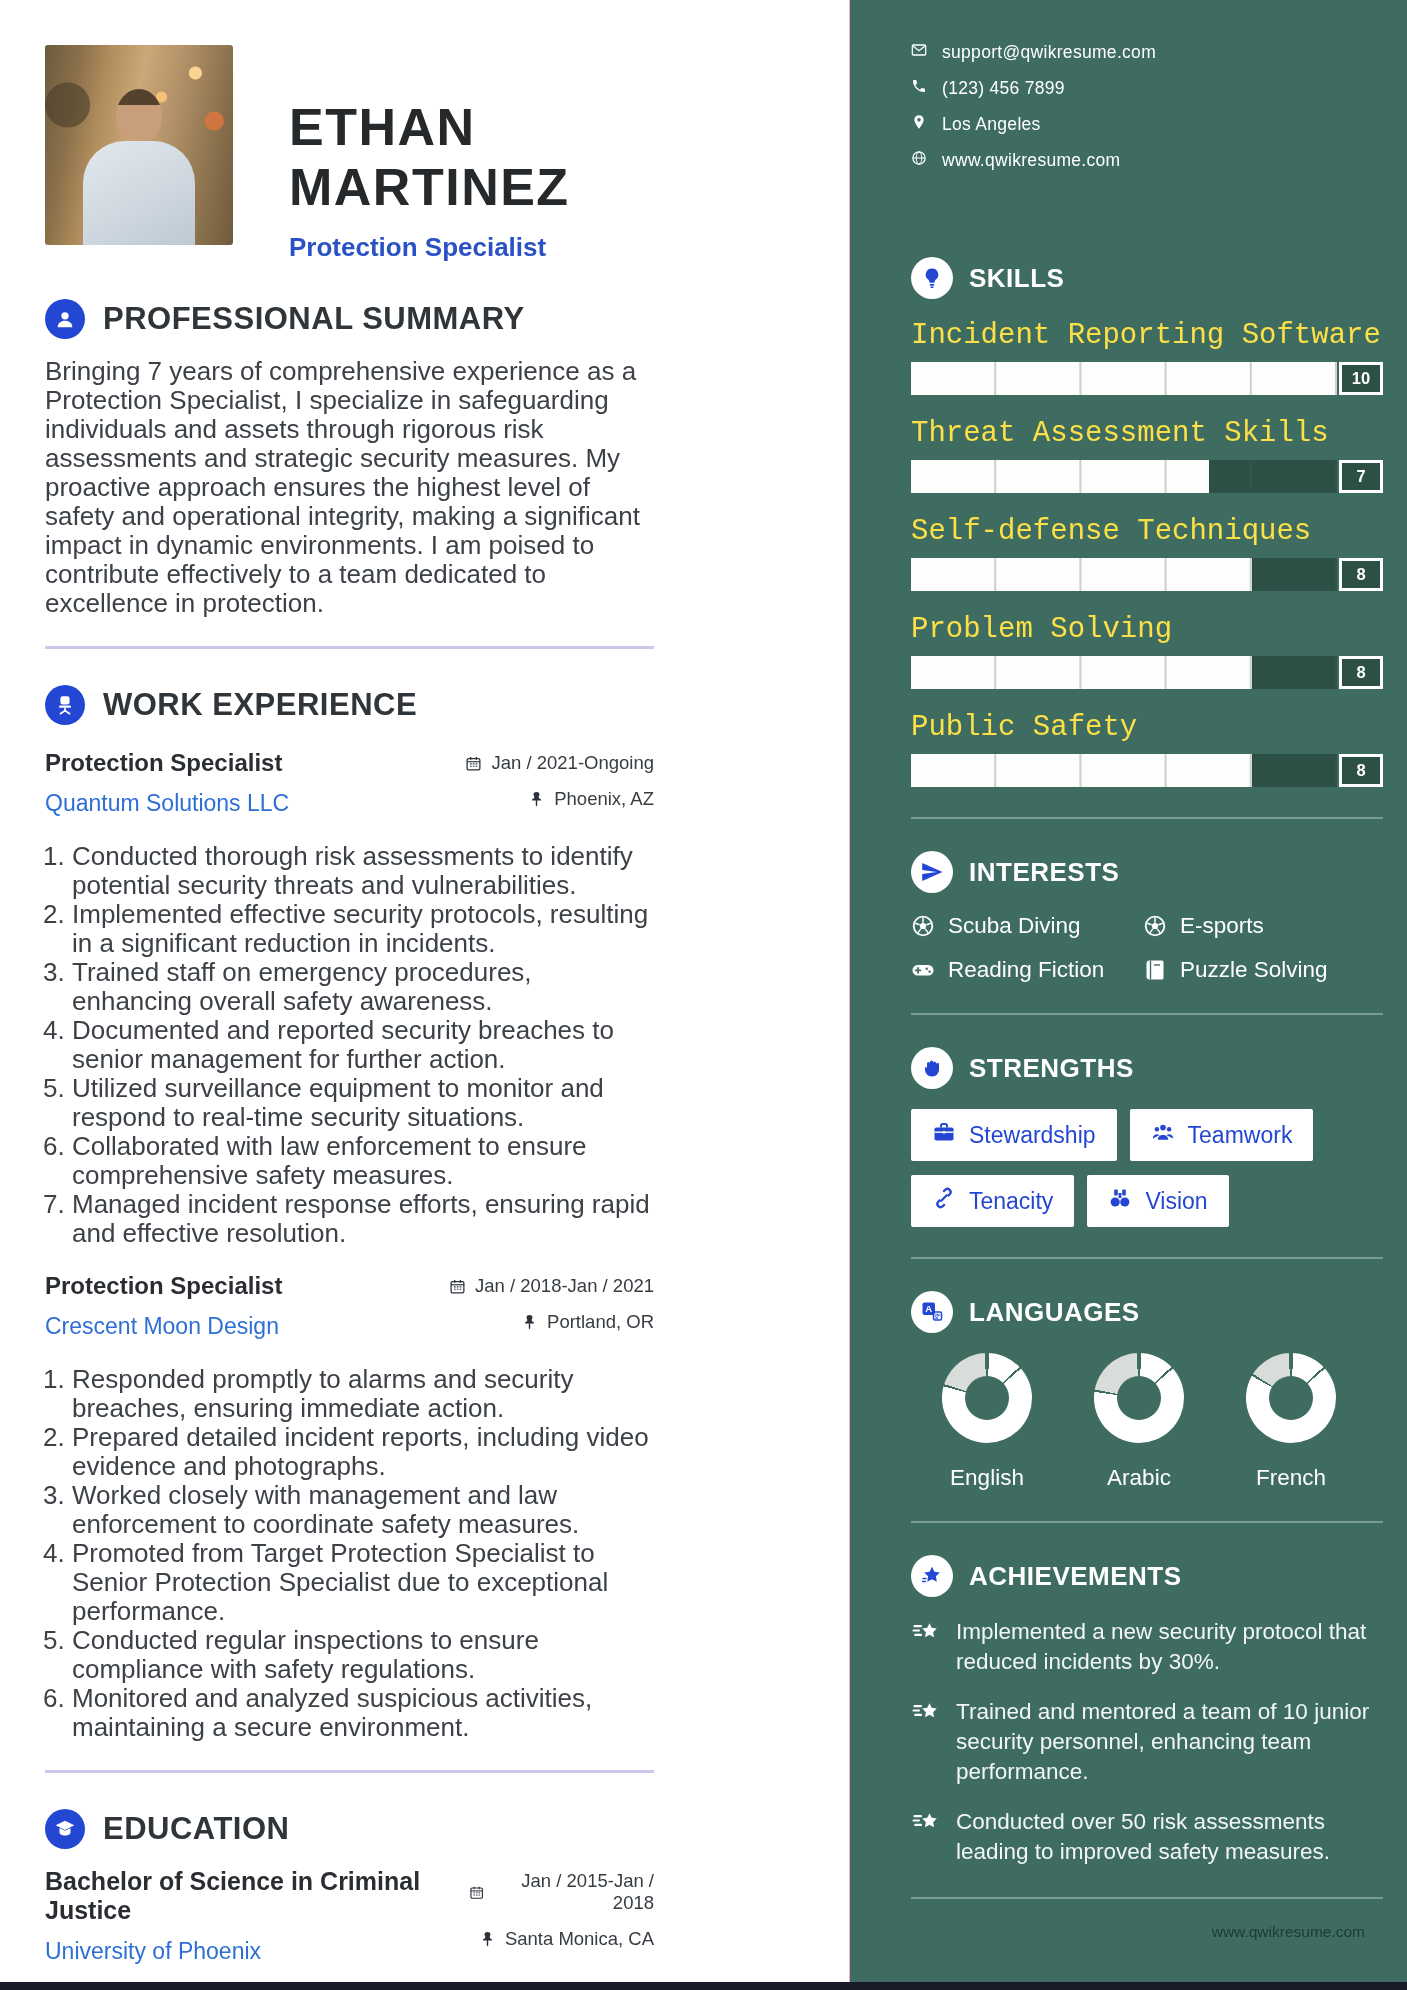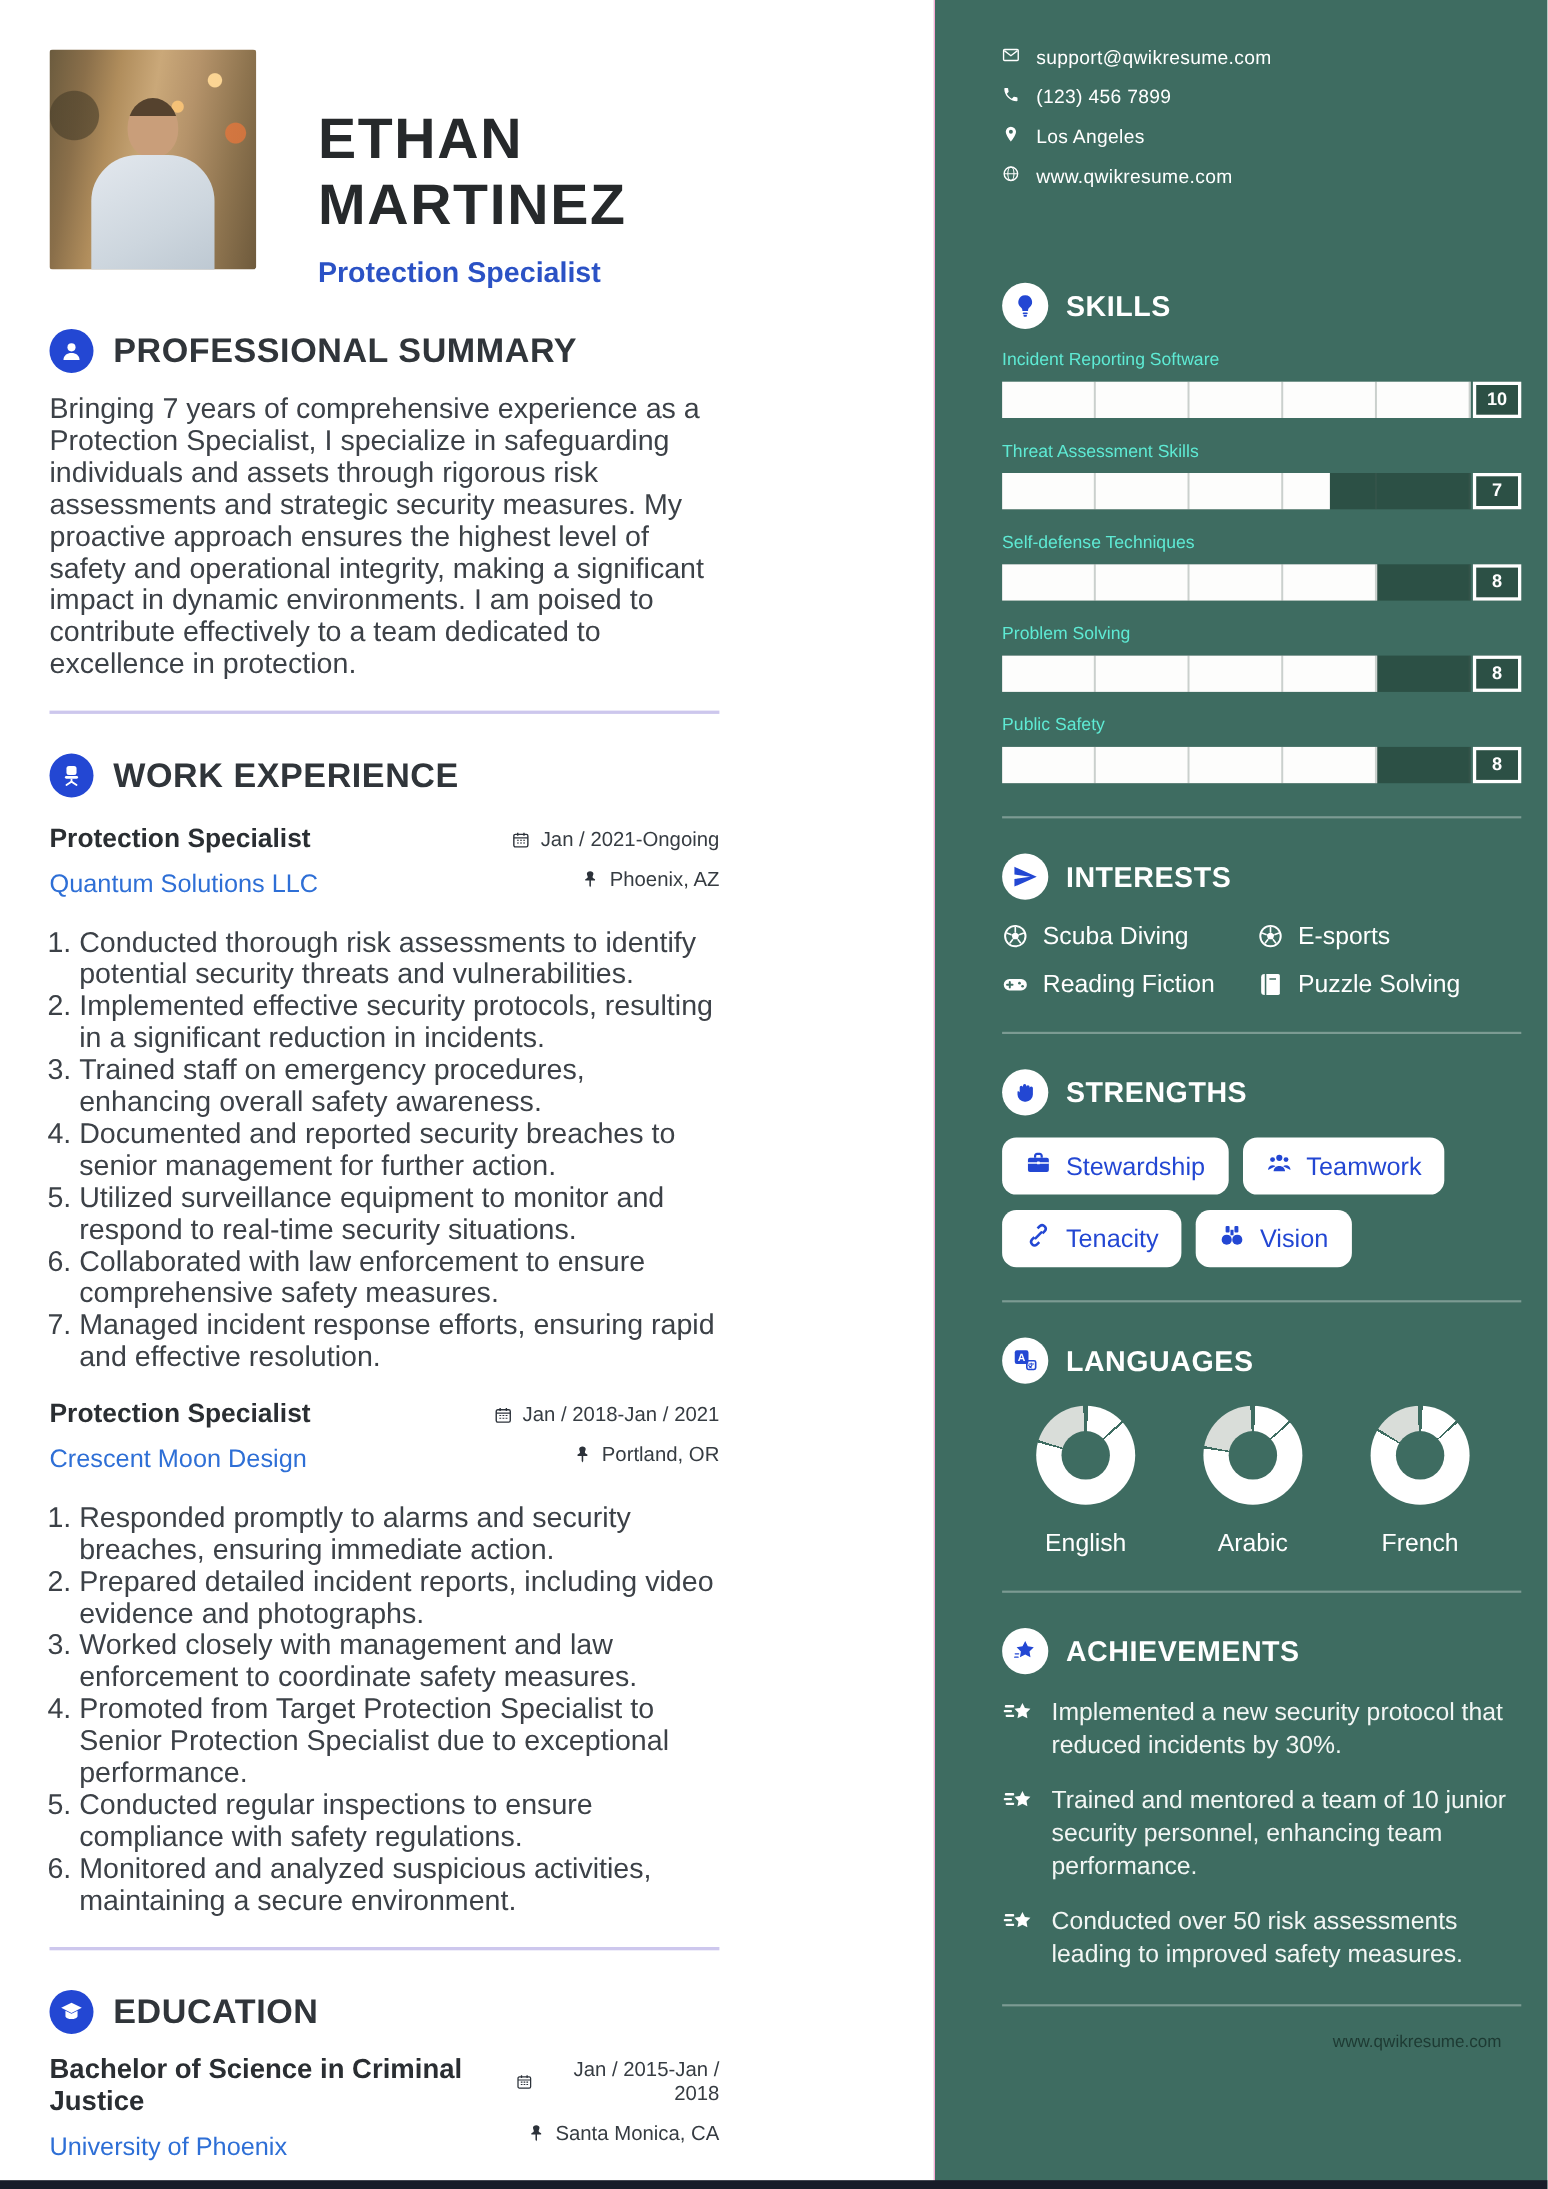--- a/index.html
+++ b/index.html
@@ -57,40 +57,40 @@
   .crow svg { width:16px; height:16px; flex:none; }
 
   .sh-r { display:flex; align-items:center; gap:16px; margin-bottom:20px; }
   .sh-r .circ { width:42px; height:42px; border-radius:50%; background:#fff; color:var(--accent); flex:none;
     display:flex; align-items:center; justify-content:center; }
   .sh-r .circ svg { width:24px; height:24px; }
   .sh-r h2 { font-size:26px; font-weight:bold; color:#fff; letter-spacing:.5px; }
   .skills-head { margin-top:86px; }
 
   .skill { margin-bottom:22px; }
-  .skill-label { font-size:16px; color:#5eead4; margin-bottom:10px; }
+  .skill-label { font-size:29px; color:#fde047; margin-bottom:10px;font-family:Liberation Mono, monospace; }
   .bar-row { display:flex; align-items:center; }
   .track { flex:1; height:33px; background:var(--greendark); position:relative; }
   .fill { height:100%; background:#fdfdfc; }
   .segs { position:absolute; inset:0;
     background-image:linear-gradient(90deg, transparent 0 calc(100% - 2px), rgba(70,90,82,.28) calc(100% - 2px) 100%);
     background-size:20% 100%; }
   .nbox { width:44px; height:33px; margin-left:2px; border:3px solid #fff; background:var(--greendark); flex:none;
     display:flex; align-items:center; justify-content:center; font-size:16.5px; font-weight:bold; }
 
   .divider-r { height:2px; background:rgba(255,255,255,.32); margin:30px 0 32px; }
 
   .igrid { display:grid; grid-template-columns:232px 1fr; row-gap:18px; }
   .iitem { display:flex; align-items:center; gap:13px; font-size:22.5px; }
   .iitem .ic { width:24px; height:24px; flex:none; color:#fff; }
   .iitem .ic svg { width:24px; height:24px; }
 
   .chips { display:flex; flex-wrap:wrap; gap:14px 13px; }
   .chip { display:inline-flex; align-items:center; gap:13px; background:#fff; color:var(--accent);
-    font-size:23px; padding:11px 21px; border-radius:13px; }
+    font-size:23px; padding:11px 21px; border-radius:2px; }
   .chip svg { width:24px; height:24px; }
 
   .langs { display:flex; margin-top:10px; }
   .lang { width:152px; display:flex; flex-direction:column; align-items:center; }
   .donut { width:90px; height:90px; border-radius:50%; position:relative; }
   .donut::after { content:""; position:absolute; inset:23px; border-radius:50%; background:var(--green); }
   .lang-label { margin-top:22px; font-size:22.5px; }
 
   .ach { display:flex; gap:15px; margin-bottom:20px; }
   .ach .ic { flex:none; width:30px; height:30px; margin-top:1px; color:#fff; }

